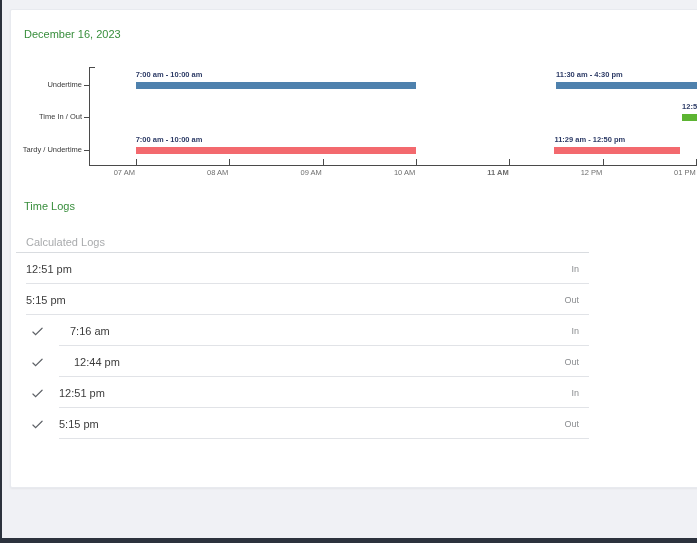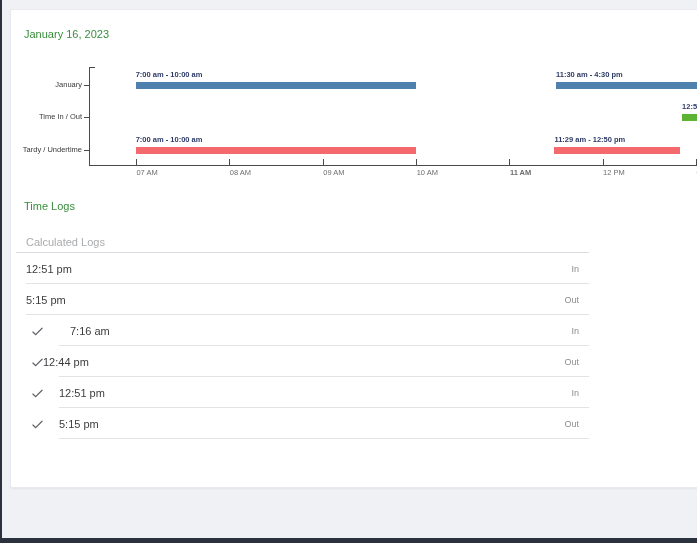--- a/index.html
+++ b/index.html
@@ -15,21 +15,21 @@
     background:#ffffff; border:1px solid #e8eaef; box-sizing:border-box;
     border-radius:2px; box-shadow:0 1px 2px rgba(0,0,0,0.05); overflow:hidden;
   }
   .date-header { position:absolute; left:13px; top:18px; font-size:11px; color:#388e3c; }
 
   
   .chart { position:absolute; left:0; top:44px; width:688px; height:142px; overflow:hidden; }
   .axis-line { position:absolute; background:#4a4a4a; }
   .tick-mark { position:absolute; background:#4a4a4a; }
   .row-label { position:absolute; left:0; width:71px; text-align:right; font-size:7.5px; color:#3a3a3a; white-space:nowrap; }
-  .tick-label { position:absolute; width:44px; text-align:right; font-size:7.5px; color:#6e6e6e; white-space:nowrap; }
+  .tick-label { position:absolute; width:44px; text-align:left; font-size:7.5px; color:#6e6e6e; white-space:nowrap; }
   .bar { position:absolute; height:7px; }
   .bar-label { position:absolute; font-size:7.5px; font-weight:700; color:#2d3b66; white-space:nowrap; }
 
   
   .tl-title { position:absolute; left:13px; top:190px; font-size:11px; color:#388e3c;text-align:right; }
   .logs { position:absolute; left:5px; top:222px; width:573px; }
   .log-section-header {
     position:relative; height:20px; line-height:20px; padding-left:10px;
     font-size:11px; color:#a9abad; border-bottom:1px solid #d9dce0;
   }
@@ -40,41 +40,41 @@
   .log-dir { position:absolute; right:10px; font-size:9px; color:#8b8d90; }
   .check-wrap { position:absolute; left:15px; top:9px; width:13px; height:13px; }
 </style>
 </head>
 <body>
 
 <div class="edge-left"></div>
 <div class="edge-bottom"></div>
 
 <div class="card">
-  <div class="date-header">January 16, 2023</div>
+  <div class="date-header">December 16, 2023</div>
 
   <div class="chart">
       <div class="axis-line" style="left: 78px; top: 13px; width: 1px; height: 98px;"></div>
       <div class="tick-mark" style="left: 78px; top: 13px; width: 6px; height: 1px;"></div>
       <div class="axis-line" style="left: 78px; top: 111px; width: 610px; height: 1px;"></div>
       <div class="tick-mark" style="left: 124.7px; top: 105px; width: 1px; height: 6px;"></div>
       <div class="tick-label" style="left: 102.7px; top: 114px;">07 AM</div>
       <div class="tick-mark" style="left: 218.1px; top: 105px; width: 1px; height: 6px;"></div>
       <div class="tick-label" style="left: 196.1px; top: 114px;">08 AM</div>
       <div class="tick-mark" style="left: 311.5px; top: 105px; width: 1px; height: 6px;"></div>
       <div class="tick-label" style="left: 289.5px; top: 114px;">09 AM</div>
       <div class="tick-mark" style="left: 404.9px; top: 105px; width: 1px; height: 6px;"></div>
       <div class="tick-label" style="left: 382.9px; top: 114px;">10 AM</div>
       <div class="tick-mark" style="left: 498.3px; top: 105px; width: 1px; height: 6px;"></div>
       <div class="tick-label" style="left: 476.3px; top: 114px; font-weight: bold;">11 AM</div>
       <div class="tick-mark" style="left: 591.7px; top: 105px; width: 1px; height: 6px;"></div>
       <div class="tick-label" style="left: 569.7px; top: 114px;">12 PM</div>
       <div class="tick-mark" style="left: 685.1px; top: 105px; width: 1px; height: 6px;"></div>
       <div class="tick-label" style="left: 663.1px; top: 114px;">01 PM</div>
-      <div class="row-label" style="top: 26px;">January</div>
+      <div class="row-label" style="top: 26px;">Undertime</div>
       <div class="tick-mark" style="left: 73px; top: 31px; width: 5px; height: 1px;"></div>
       <div class="bar" style="left: 124.7px; top: 28px; width: 280.2px; background: rgb(78, 129, 173);"></div>
       <div class="bar-label" style="left: 124.7px; top: 16px;">7:00 am - 10:00 am</div>
       <div class="bar" style="left: 545px; top: 28px; width: 163px; background: rgb(78, 129, 173);"></div>
       <div class="bar-label" style="left: 545px; top: 16px;">11:30 am - 4:30 pm</div>
       <div class="row-label" style="top: 58px;">Time In / Out</div>
       <div class="tick-mark" style="left: 73px; top: 63px; width: 5px; height: 1px;"></div>
       <div class="bar" style="left: 671.09px; top: 60px; width: 36.91px; background: rgb(92, 180, 50);"></div>
       <div class="bar-label" style="left: 671.09px; top: 48px;">12:51 pm - 5:15 pm</div>
       <div class="row-label" style="top: 91px;">Tardy / Undertime</div>
@@ -104,21 +104,21 @@
           <div class="check-wrap"><svg viewBox="0 0 24 24" width="13" height="13" aria-hidden="true">
               <path d="M3.5 13l5 5 12-12" fill="none" stroke="#5f6368" stroke-width="2.2" stroke-linecap="round"></path>
             </svg></div>
           <div class="log-time" style="margin-left: 54px;">7:16 am</div>
           <div class="log-dir">In</div>
         </div>
         <div class="log-row" style="--indent: 43px;">
           <div class="check-wrap"><svg viewBox="0 0 24 24" width="13" height="13" aria-hidden="true">
               <path d="M3.5 13l5 5 12-12" fill="none" stroke="#5f6368" stroke-width="2.2" stroke-linecap="round"></path>
             </svg></div>
-          <div class="log-time" style="margin-left: 27px;">12:44 pm</div>
+          <div class="log-time" style="margin-left: 58px;">12:44 pm</div>
           <div class="log-dir">Out</div>
         </div>
         <div class="log-row" style="--indent: 43px;">
           <div class="check-wrap"><svg viewBox="0 0 24 24" width="13" height="13" aria-hidden="true">
               <path d="M3.5 13l5 5 12-12" fill="none" stroke="#5f6368" stroke-width="2.2" stroke-linecap="round"></path>
             </svg></div>
           <div class="log-time" style="margin-left: 43px;">12:51 pm</div>
           <div class="log-dir">In</div>
         </div>
         <div class="log-row" style="--indent: 43px;">

